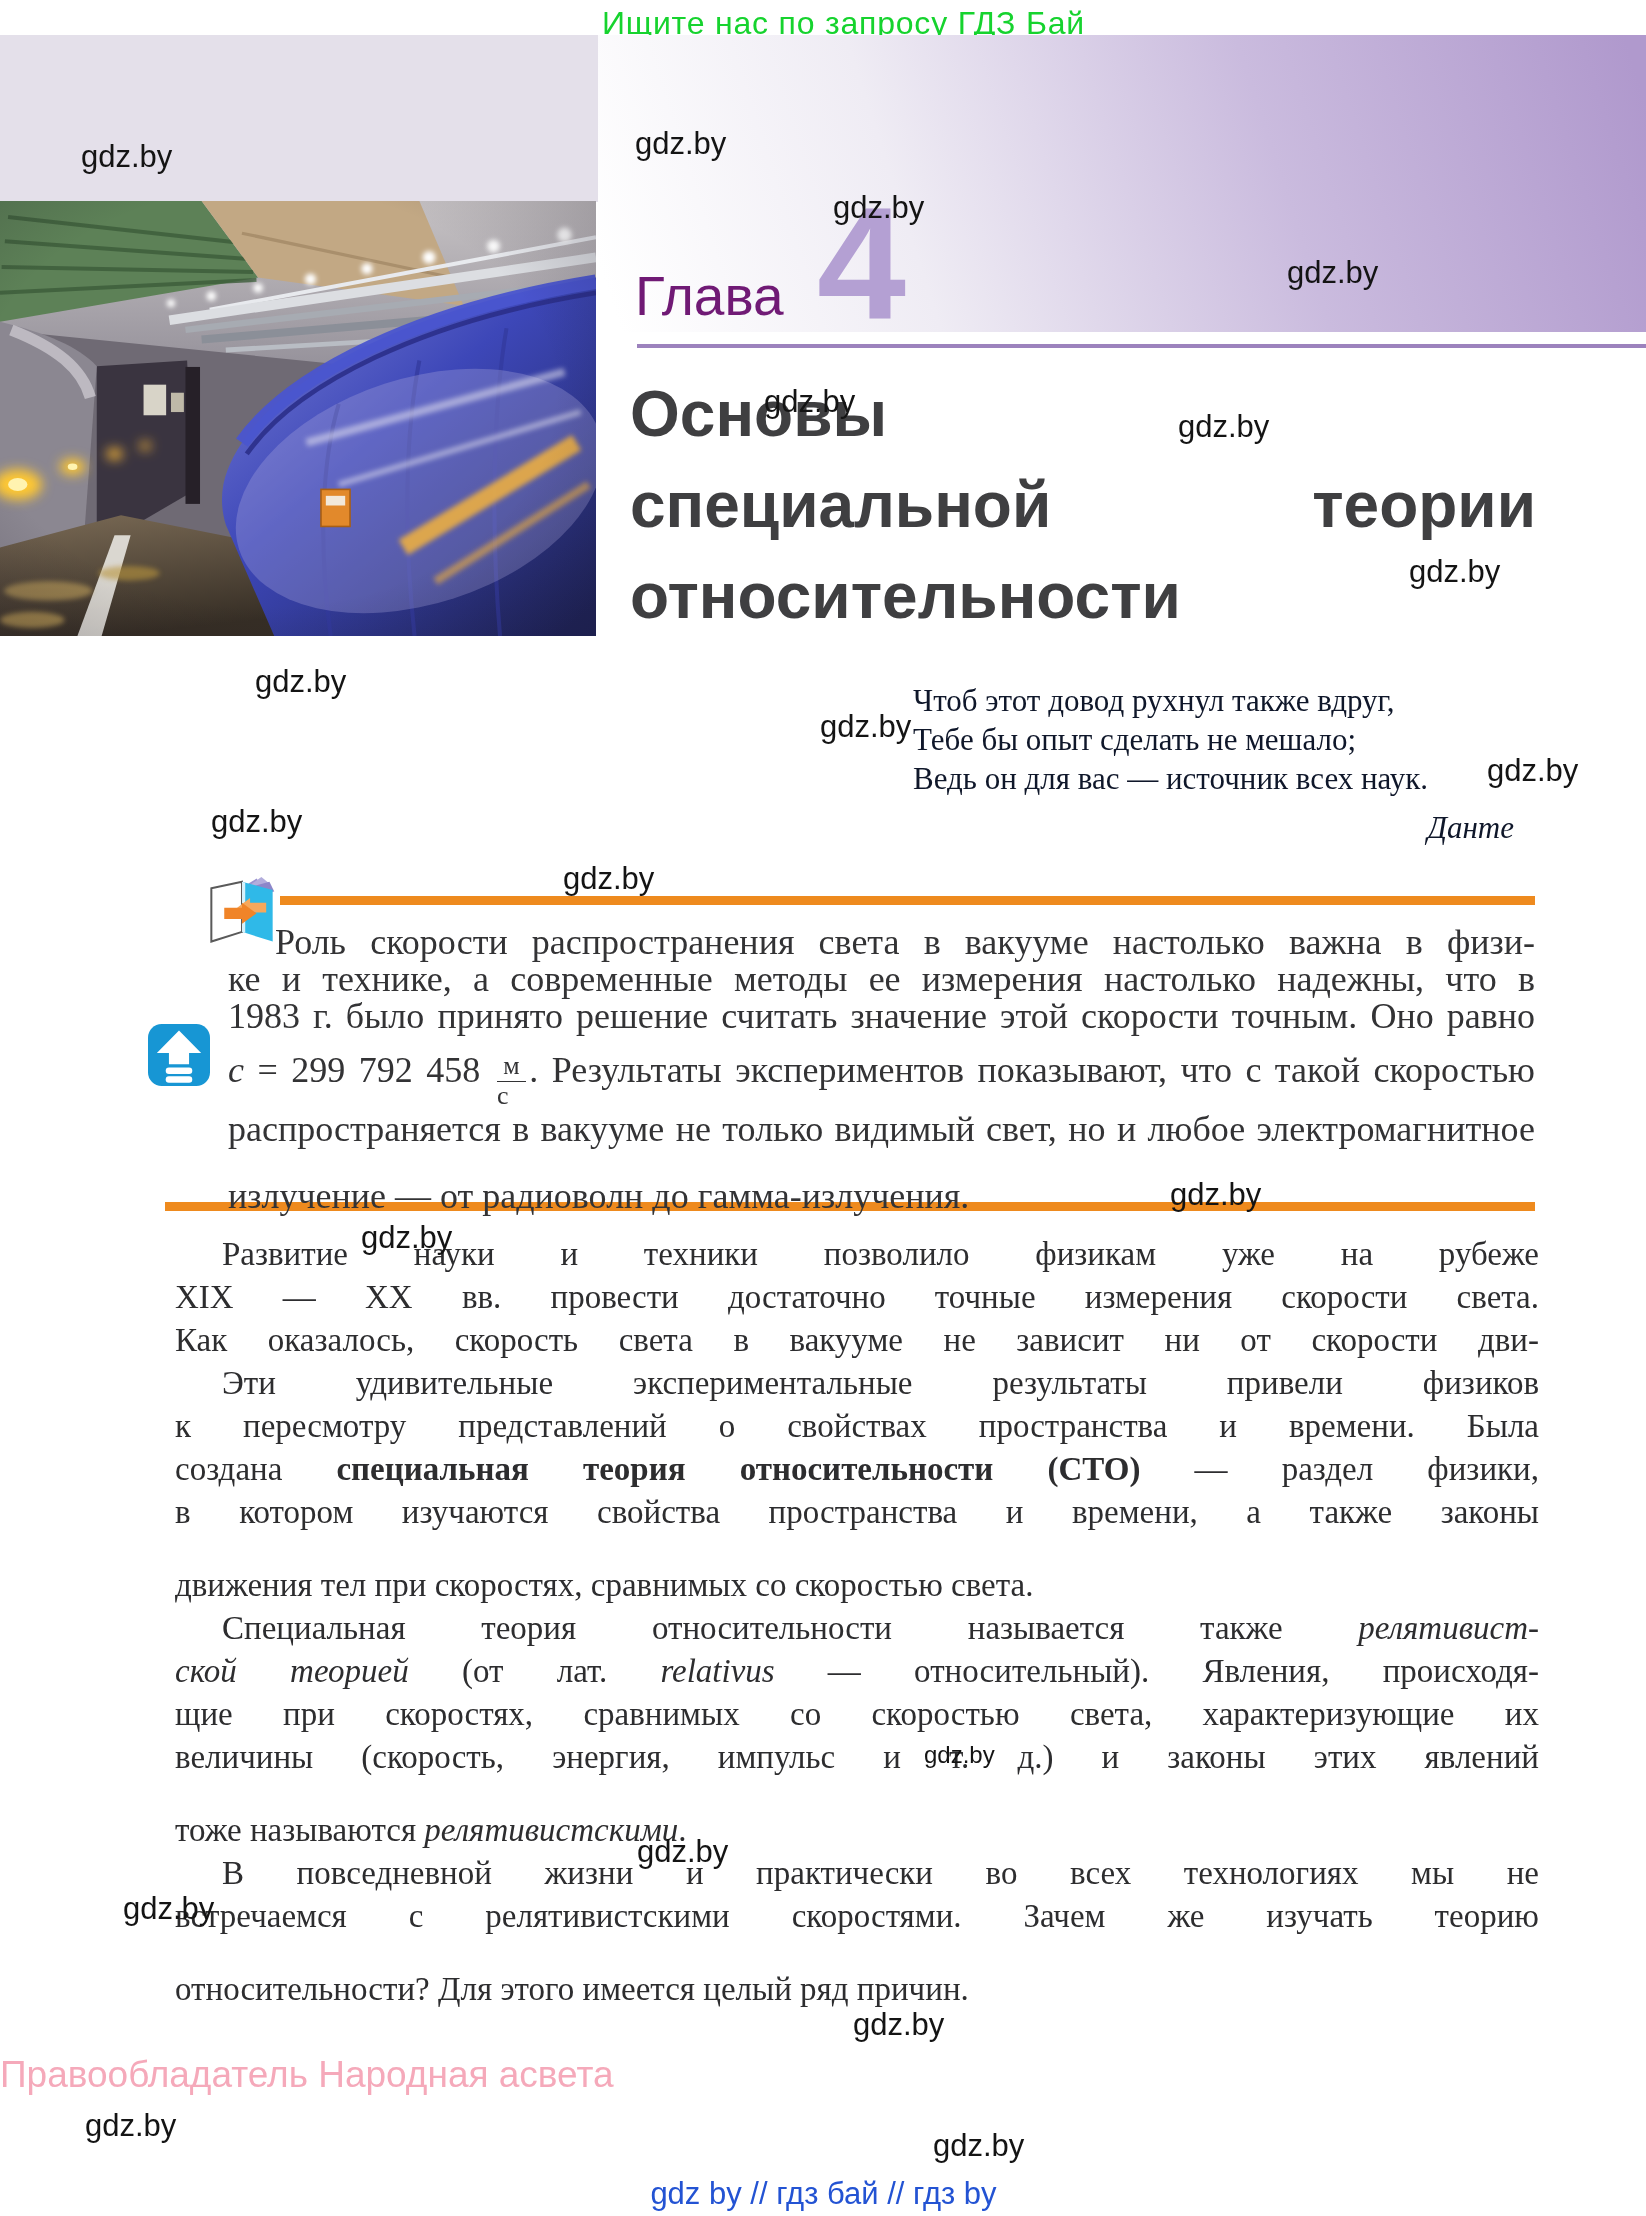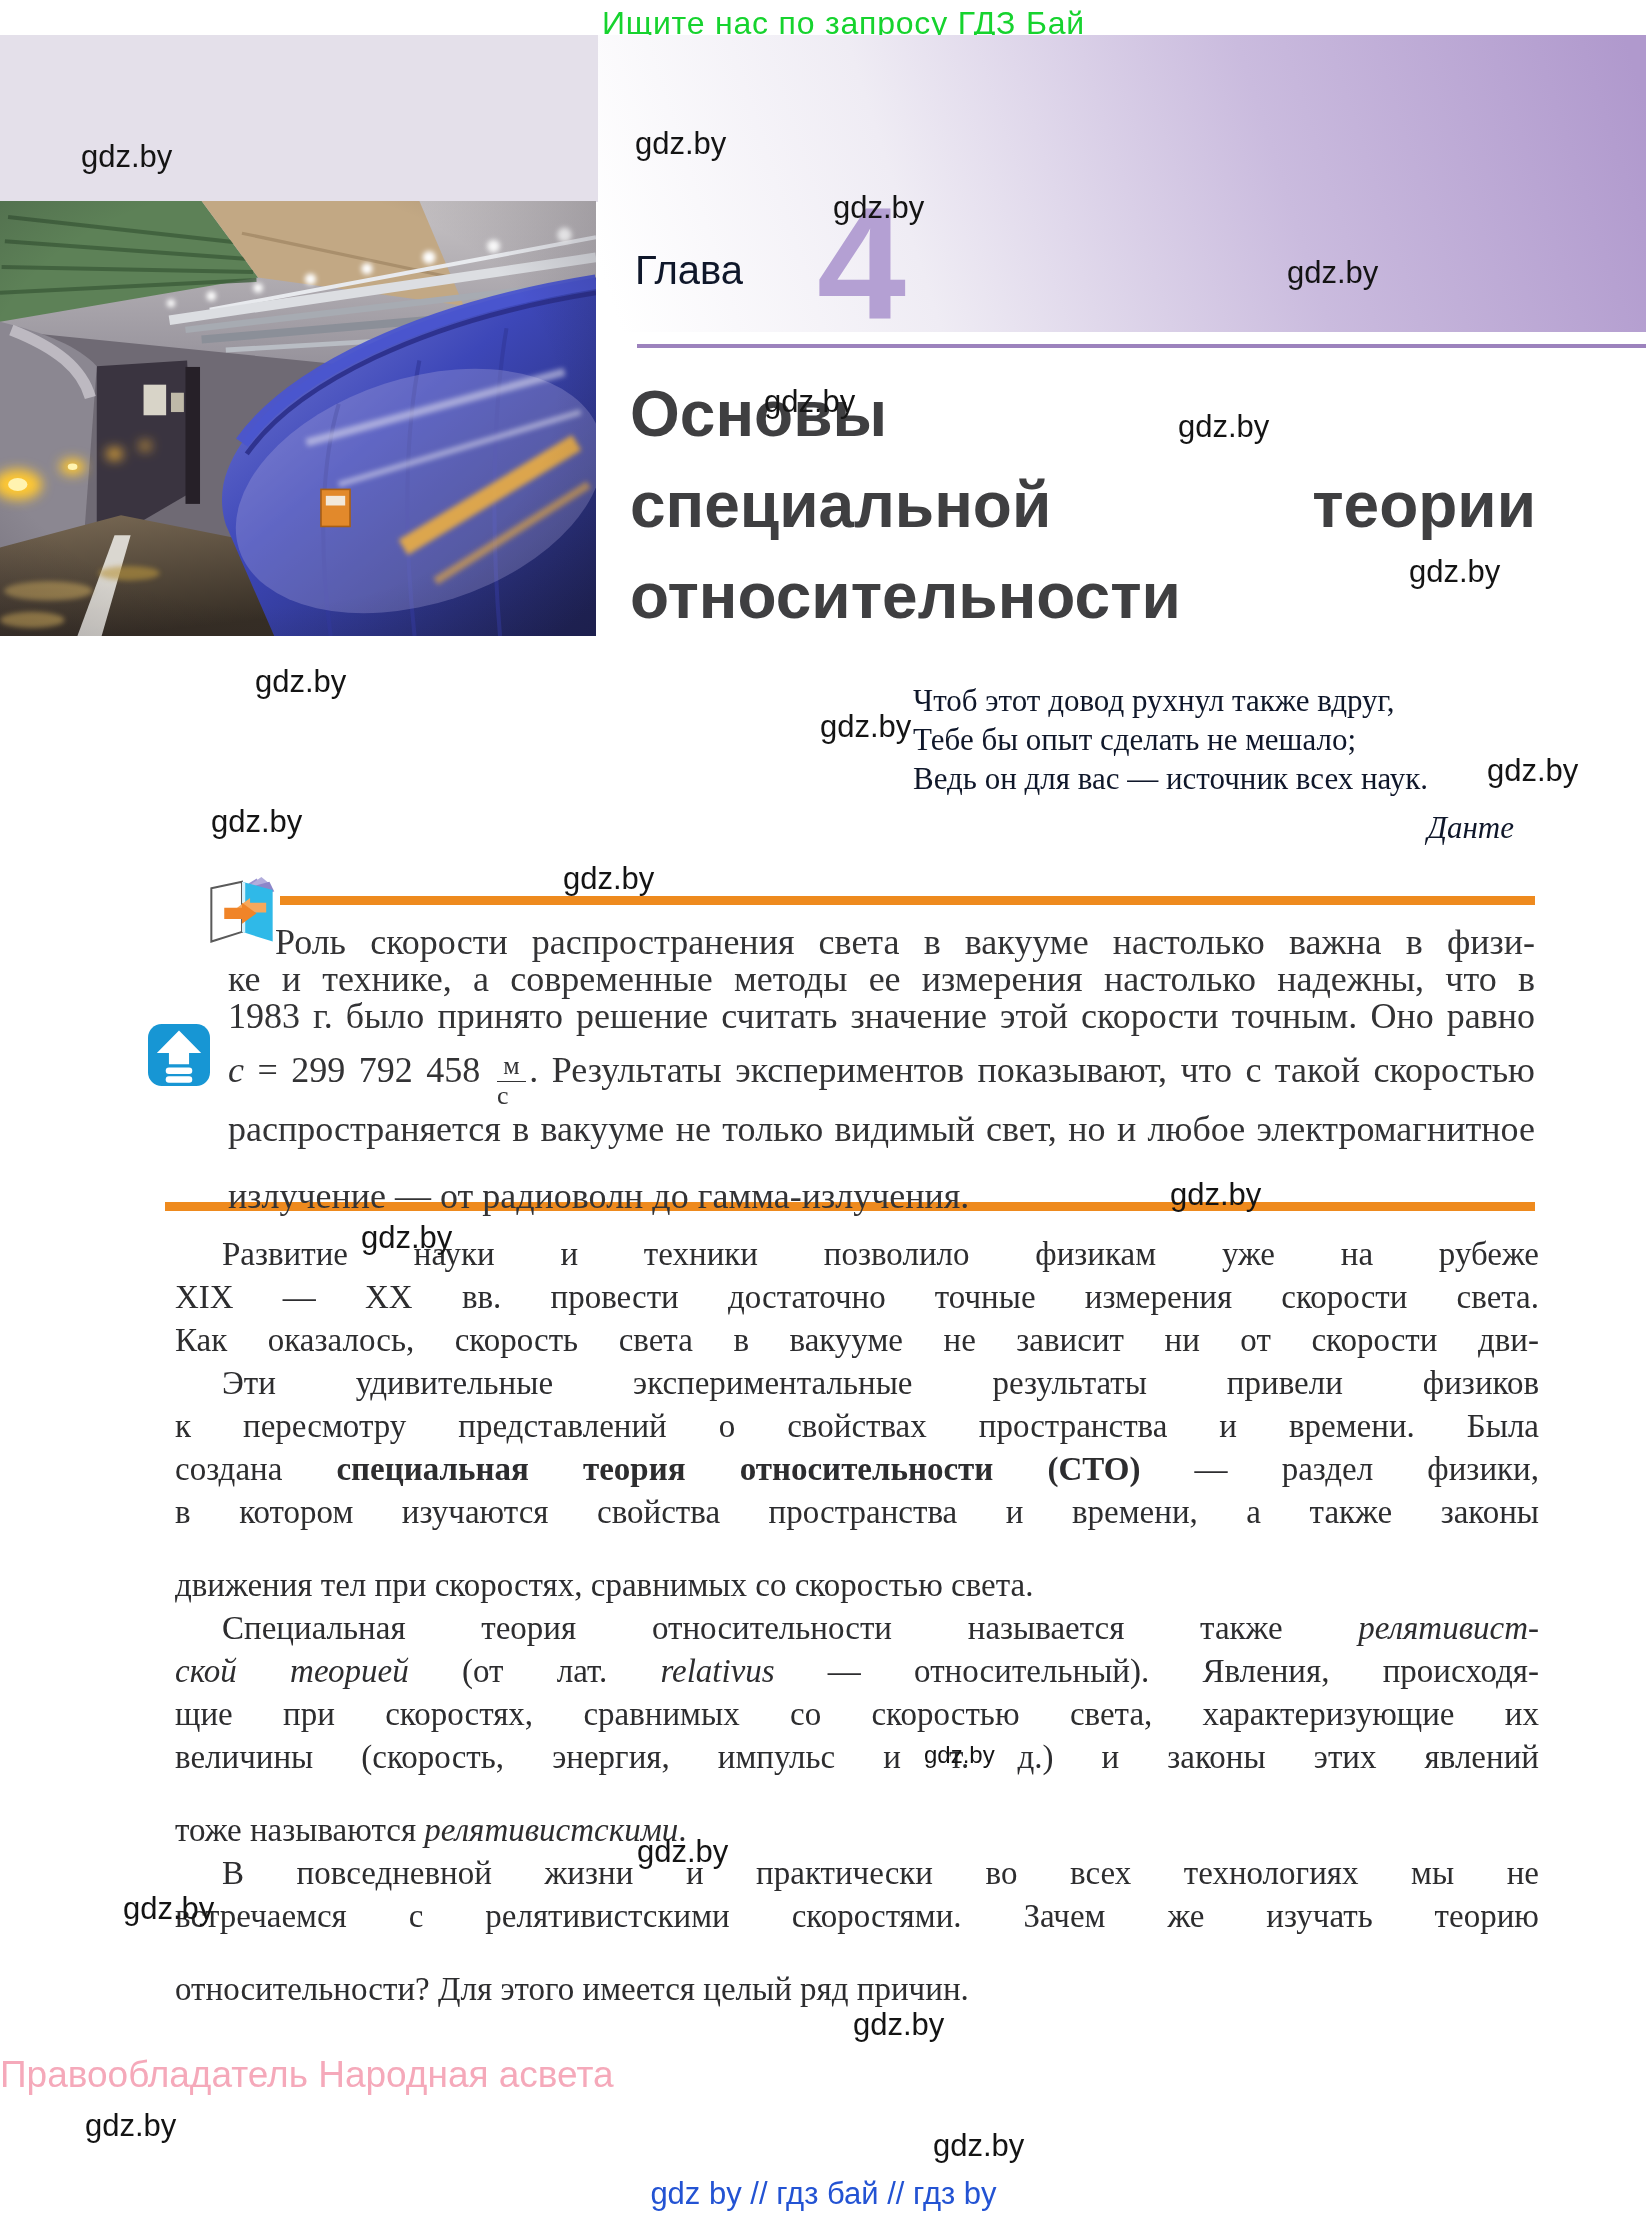--- a/index.html
+++ b/index.html
@@ -7,21 +7,21 @@
        font-family:"Liberation Sans",sans-serif;overflow:hidden;}
 
   
   .promo{position:absolute;top:4.8px;left:0;right:0;text-align:center;
          font-size:32px;color:#16d32e;letter-spacing:0.8px;margin-left:40px;}
 
   
   .lavender{position:absolute;left:0;top:35px;width:598px;height:167px;background:#e4e0ea;}
   .band{position:absolute;left:598px;top:35px;width:1049px;height:297px;
         background:linear-gradient(72deg,#ffffff 2%,#efecf4 30%,#cabbde 64%,#b099cd 98%);}
-  .chapter-label{position:absolute;left:635px;top:248px;font-size:40px;color:#0f172a;}
+  .chapter-label{position:absolute;left:635px;top:264px;font-size:55px;color:#701a75;}
   .chapter-number{position:absolute;left:817px;top:197px;font-size:160px;font-weight:bold;
                   color:#b4a0d3;line-height:1.62;line-height:131px;}
   .rule-purple{position:absolute;left:637px;top:344px;width:1010px;height:4px;background:#9c82bd;}
 
   
   .title{position:absolute;left:630px;top:369px;width:906px;font-size:64px;font-weight:bold;
          color:#3f3f41;line-height:91px;}
   .title-line{text-align:justify;text-align-last:justify;white-space:normal;}
 
   

